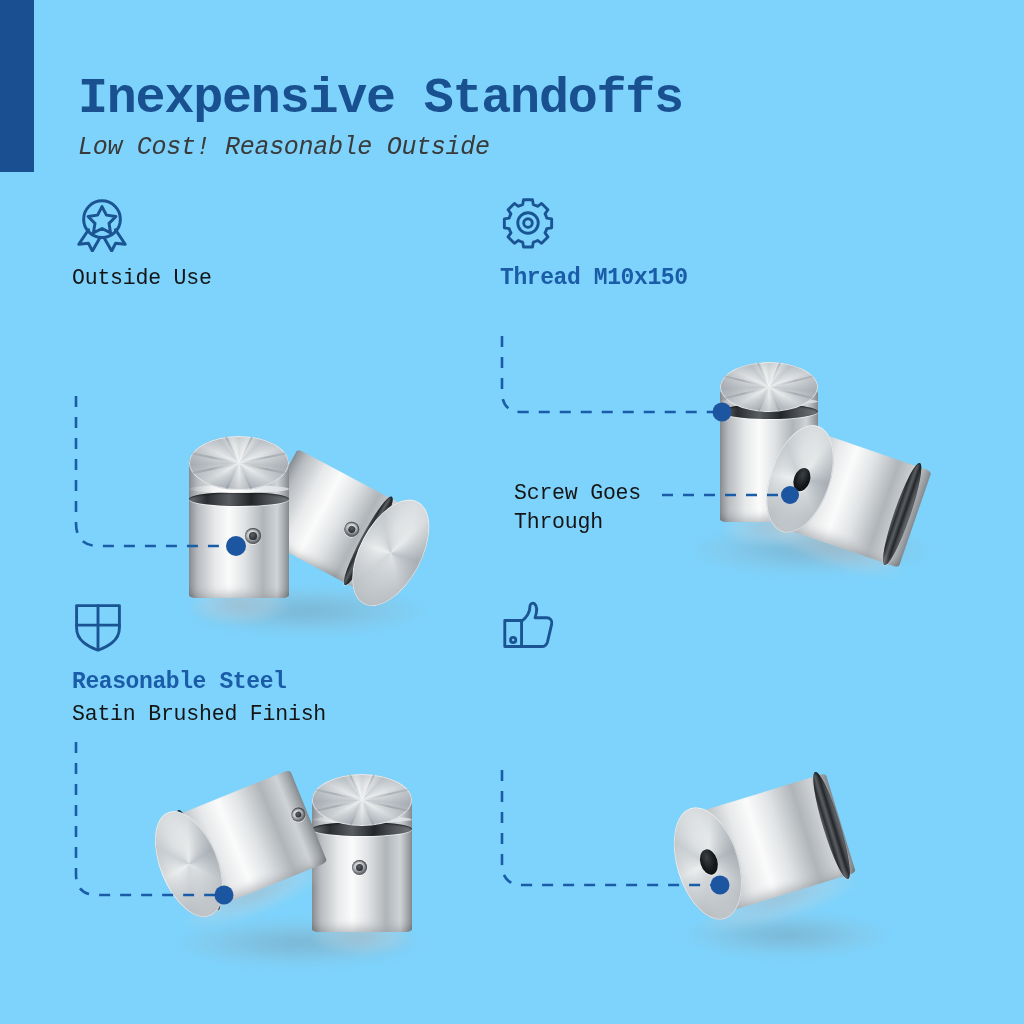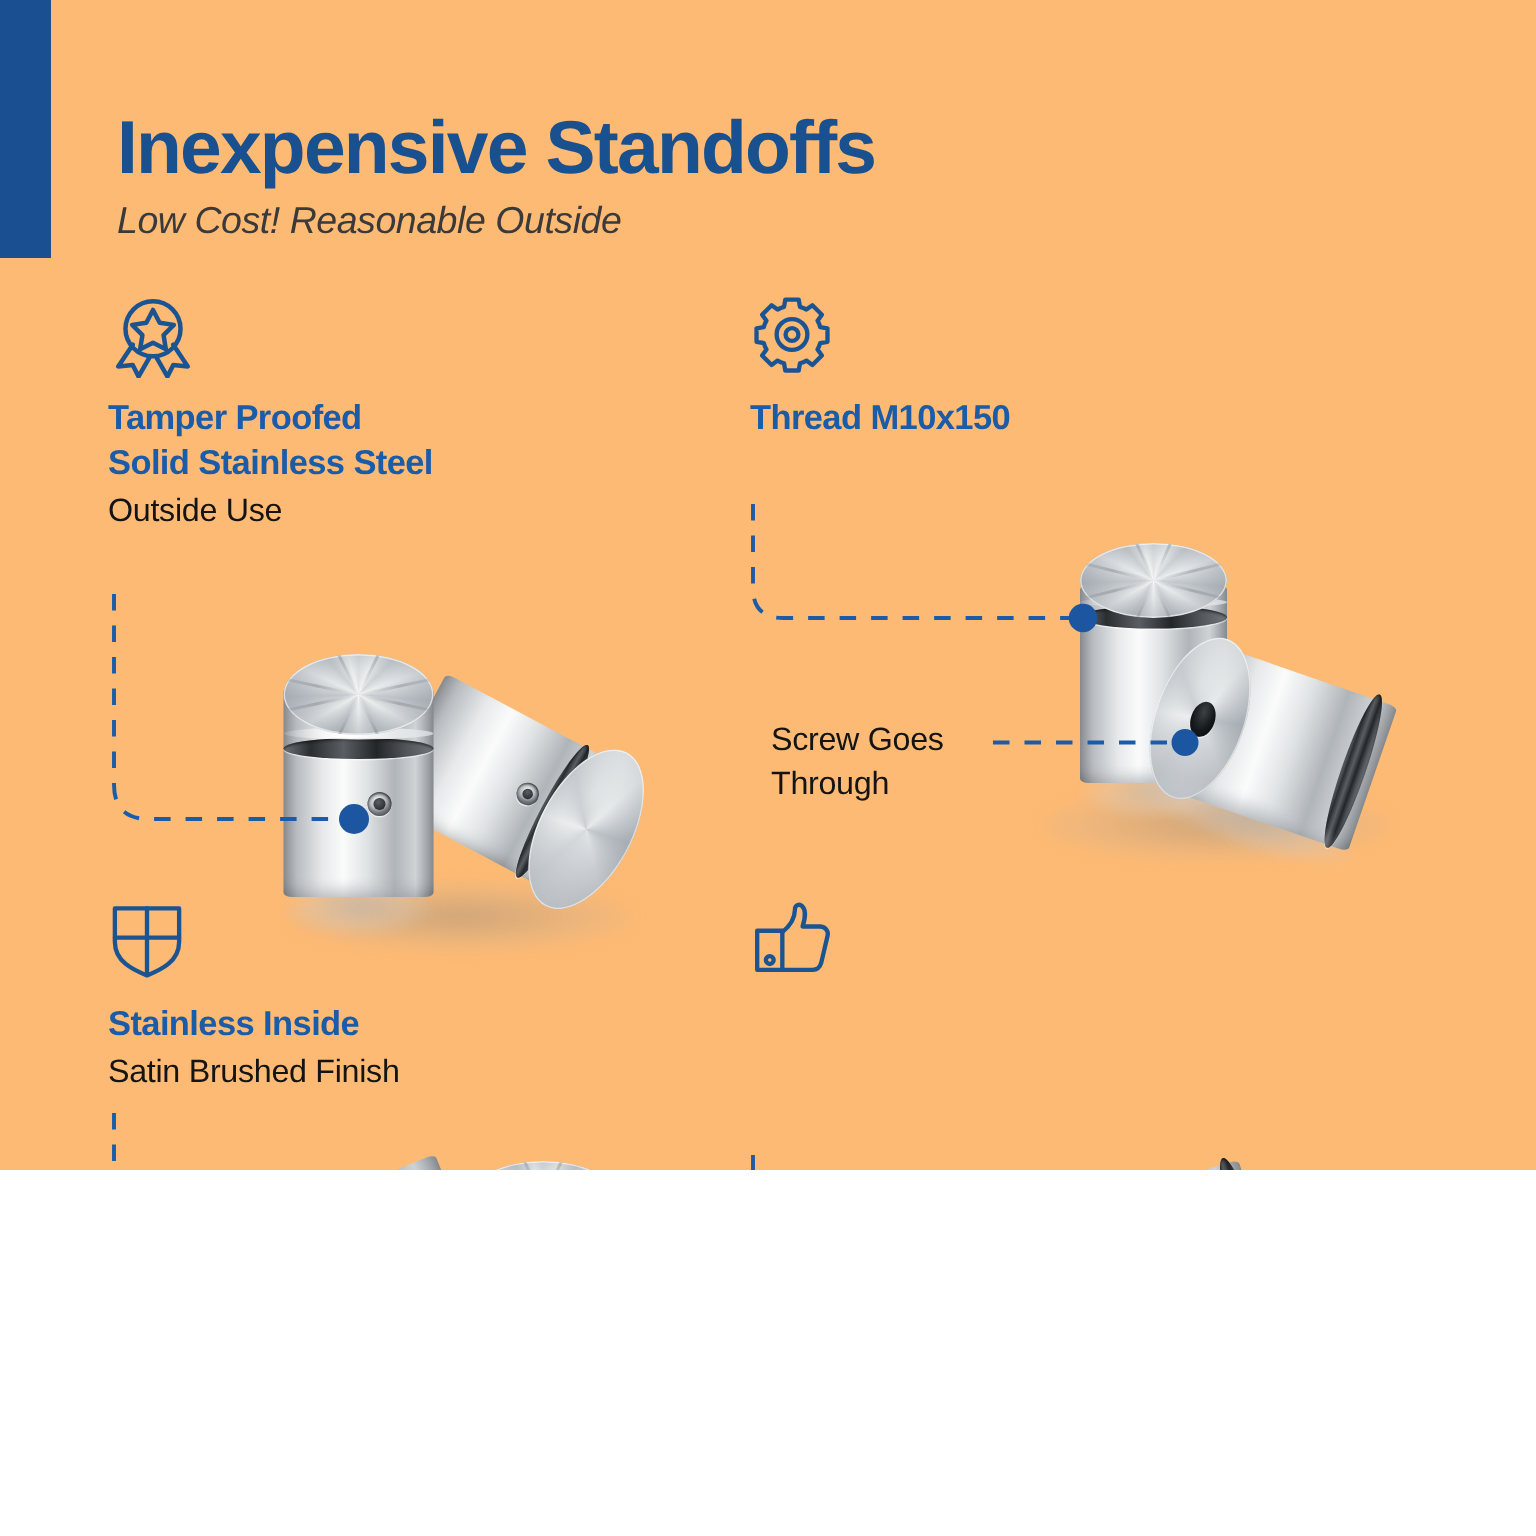--- a/index.html
+++ b/index.html
@@ -3,24 +3,24 @@
 <meta charset="utf-8">
 <style>
   html, body {
     margin: 0;
     padding: 0;
     background: #ffffff;
   }
   #page {
     position: relative;
     width: 1024px;
-    height: 780px;
-    background: #fdba74;
+    height: 1024px;
+    background: #7dd3fc;
     overflow: hidden;
-    font-family: Liberation Sans, sans-serif;
+    font-family: Liberation Mono, monospace;
   }
 
   
   #accent-bar {
     position: absolute;
     left: 0;
     top: 0;
     width: 34px;
     height: 172px;
     background: #1a4f91;
@@ -345,24 +345,20 @@
     <span class="feature-icon">
       <svg viewBox="0 0 60 58" width="60" height="56">
         <g fill="none" stroke="#1b5493" stroke-width="3.1" stroke-linejoin="round" stroke-linecap="round">
           <path d="M16,35 L6,50 L16,49 L20,57 L28,43"></path>
           <path d="M44,35 L54,50 L44,49 L40,57 L32,43"></path>
           <circle cx="30" cy="24" r="19"></circle>
           <path d="M30,11 L34.6,19.8 L44.4,21.3 L37.3,28.4 L38.9,38.2 L30,33.7 L21.1,38.2 L22.7,28.4 L15.6,21.3 L25.4,19.8 Z"></path>
         </g>
       </svg>
     </span>
-    <div class="feature-heading">
-      <div>Tamper Proofed</div>
-      <div>Solid Stainless Steel</div>
-    </div>
     <div class="feature-body">
       <div>Outside Use</div>
     </div>
   </div>
 
   <div class="feature" id="feature-2">
     <span class="feature-icon">
       <svg viewBox="0 0 58 58" width="56" height="54">
         <g fill="none" stroke="#1b5493" stroke-width="3.1" stroke-linejoin="round" stroke-linecap="round">
           <path d="M24.2,4 h9.6 l0.9,5.2 a20,20 0 0 1 4.6,1.9 l4.3,-3.1 l6.8,6.8 l-3.1,4.3 a20,20 0 0 1 1.9,4.6 l5.2,0.9 v9.6 l-5.2,0.9 a20,20 0 0 1 -1.9,4.6 l3.1,4.3 l-6.8,6.8 l-4.3,-3.1 a20,20 0 0 1 -4.6,1.9 l-0.9,5.2 h-9.6 l-0.9,-5.2 a20,20 0 0 1 -4.6,-1.9 l-4.3,3.1 l-6.8,-6.8 l3.1,-4.3 a20,20 0 0 1 -1.9,-4.6 l-5.2,-0.9 v-9.6 l5.2,-0.9 a20,20 0 0 1 1.9,-4.6 l-3.1,-4.3 l6.8,-6.8 l4.3,3.1 a20,20 0 0 1 4.6,-1.9 Z"></path>
@@ -385,21 +381,21 @@
     <span class="feature-icon">
       <svg viewBox="0 0 54 58" width="52" height="54">
         <g fill="none" stroke="#1b5493" stroke-width="3.1" stroke-linejoin="round" stroke-linecap="round">
           <path d="M4,6 h46 v24 c0,14 -13,20 -23,24 C17,50 4,44 4,30 Z"></path>
           <path d="M27,6 V52"></path>
           <path d="M4,27 H50"></path>
         </g>
       </svg>
     </span>
     <div class="feature-heading">
-      <div>Stainless Inside</div>
+      <div>Reasonable Steel</div>
     </div>
     <div class="feature-body">
       <div>Satin Brushed Finish</div>
     </div>
   </div>
 
   <div class="feature" id="feature-4">
     <span class="feature-icon">
       <svg viewBox="0 0 60 58" width="58" height="54">
         <g fill="none" stroke="#1b5493" stroke-width="3.1" stroke-linejoin="round" stroke-linecap="round">

